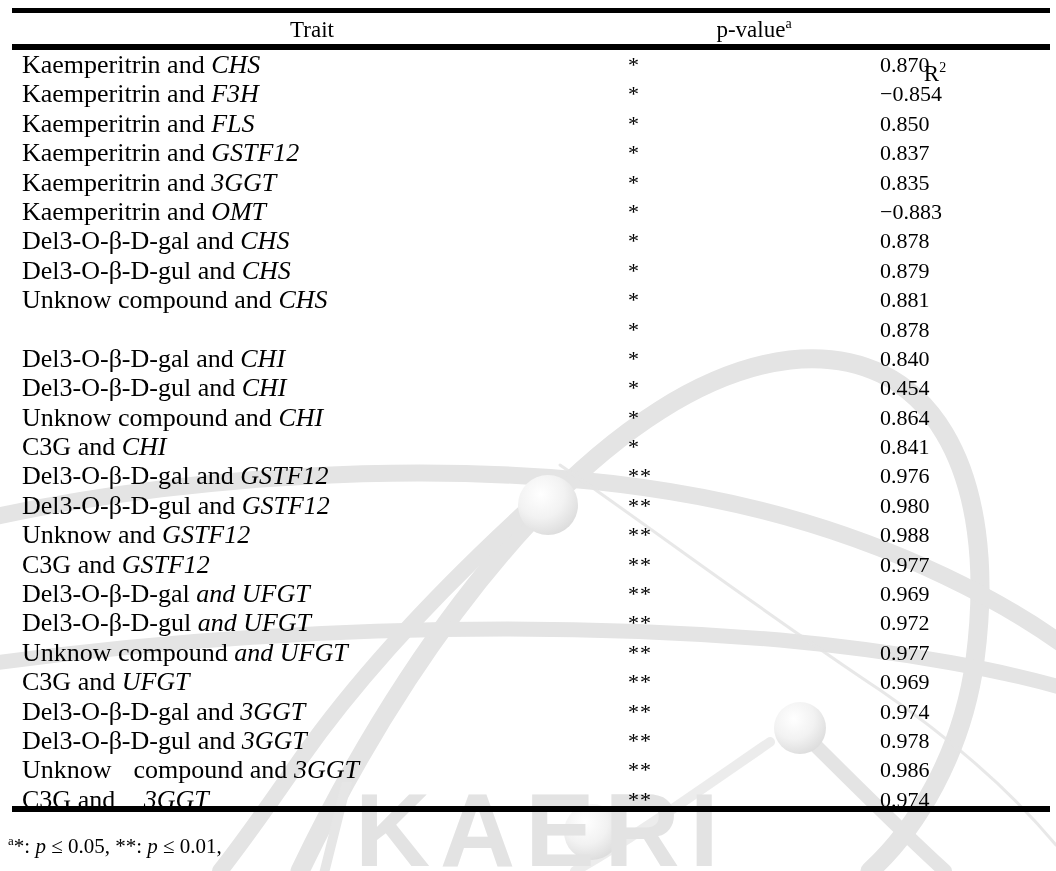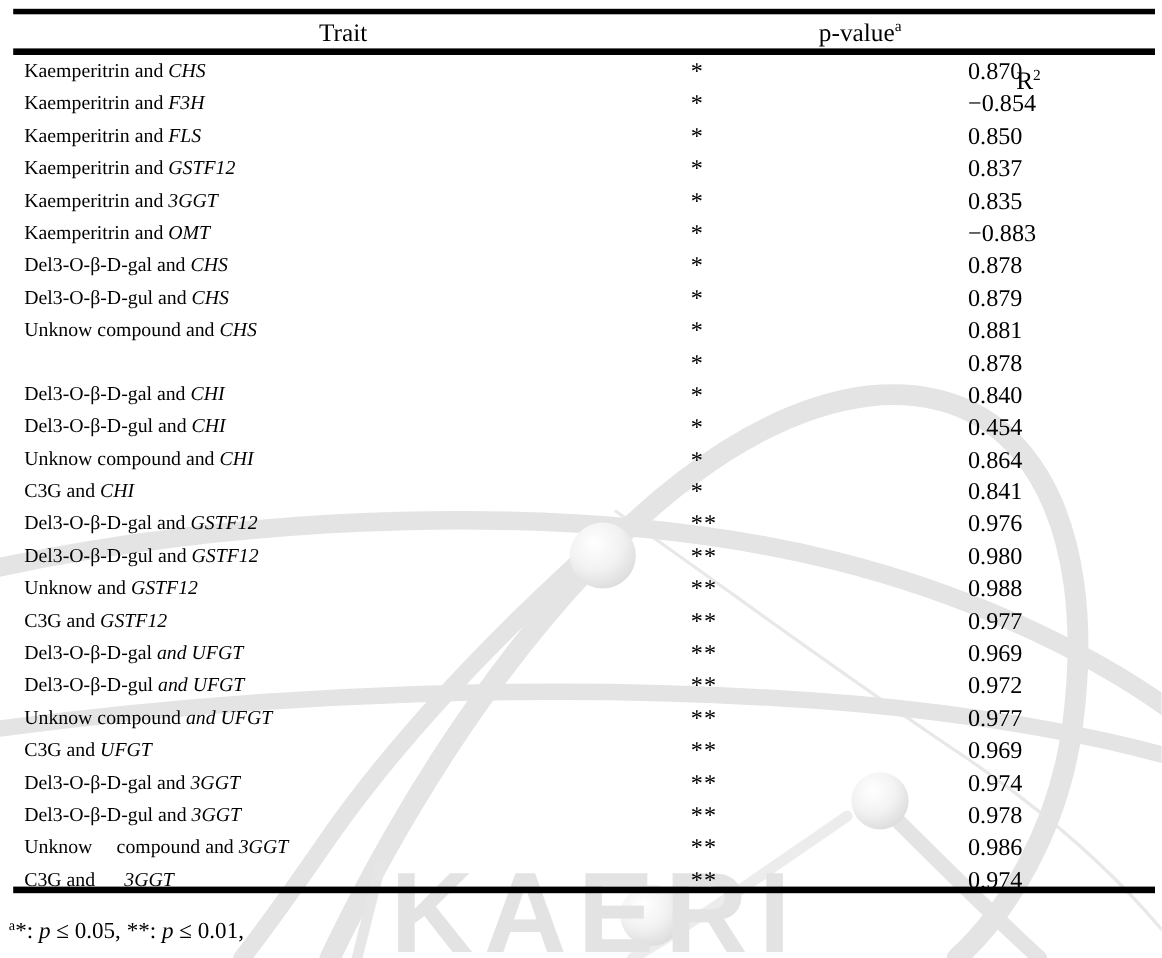--- a/index.html
+++ b/index.html
@@ -71,21 +71,21 @@
   .rule-bottom { top: 806px; height: 6px; }
 
   
   .hdr {
     position: absolute;
     font-size: 23px;
     line-height: 1;
     white-space: nowrap;
   }
   .hdr-trait   { left: 12px; width: 600px; top: 18px; text-align: center; }
-  .hdr-pvalue  { left: 632px; width: 300px; top: 18px; text-align: center; }
+  .hdr-pvalue  { left: 604px; width: 300px; top: 18px; text-align: center; }
   .hdr-r2      { left: 835px; width: 200px; top: 18px; text-align: center; margin-top: 44px; }
   .sup {
     font-size: 14px;
     vertical-align: super;
     line-height: 0;
   }
 
   
   #rows {
     position: absolute;
@@ -94,21 +94,21 @@
     width: 1056px;
   }
   .row {
     position: relative;
     height: 29.4px;
   }
   .cell-trait {
     position: absolute;
     left: 22px;
     top: 0;
-    font-size: 18px;
+    font-size: 26px;
     line-height: 29.4px;
     white-space: nowrap;
   }
   .cell-p {
     position: absolute;
     left: 628px;
     top: 0;
     font-size: 22px;
     line-height: 29.4px;
     letter-spacing: 1px;

